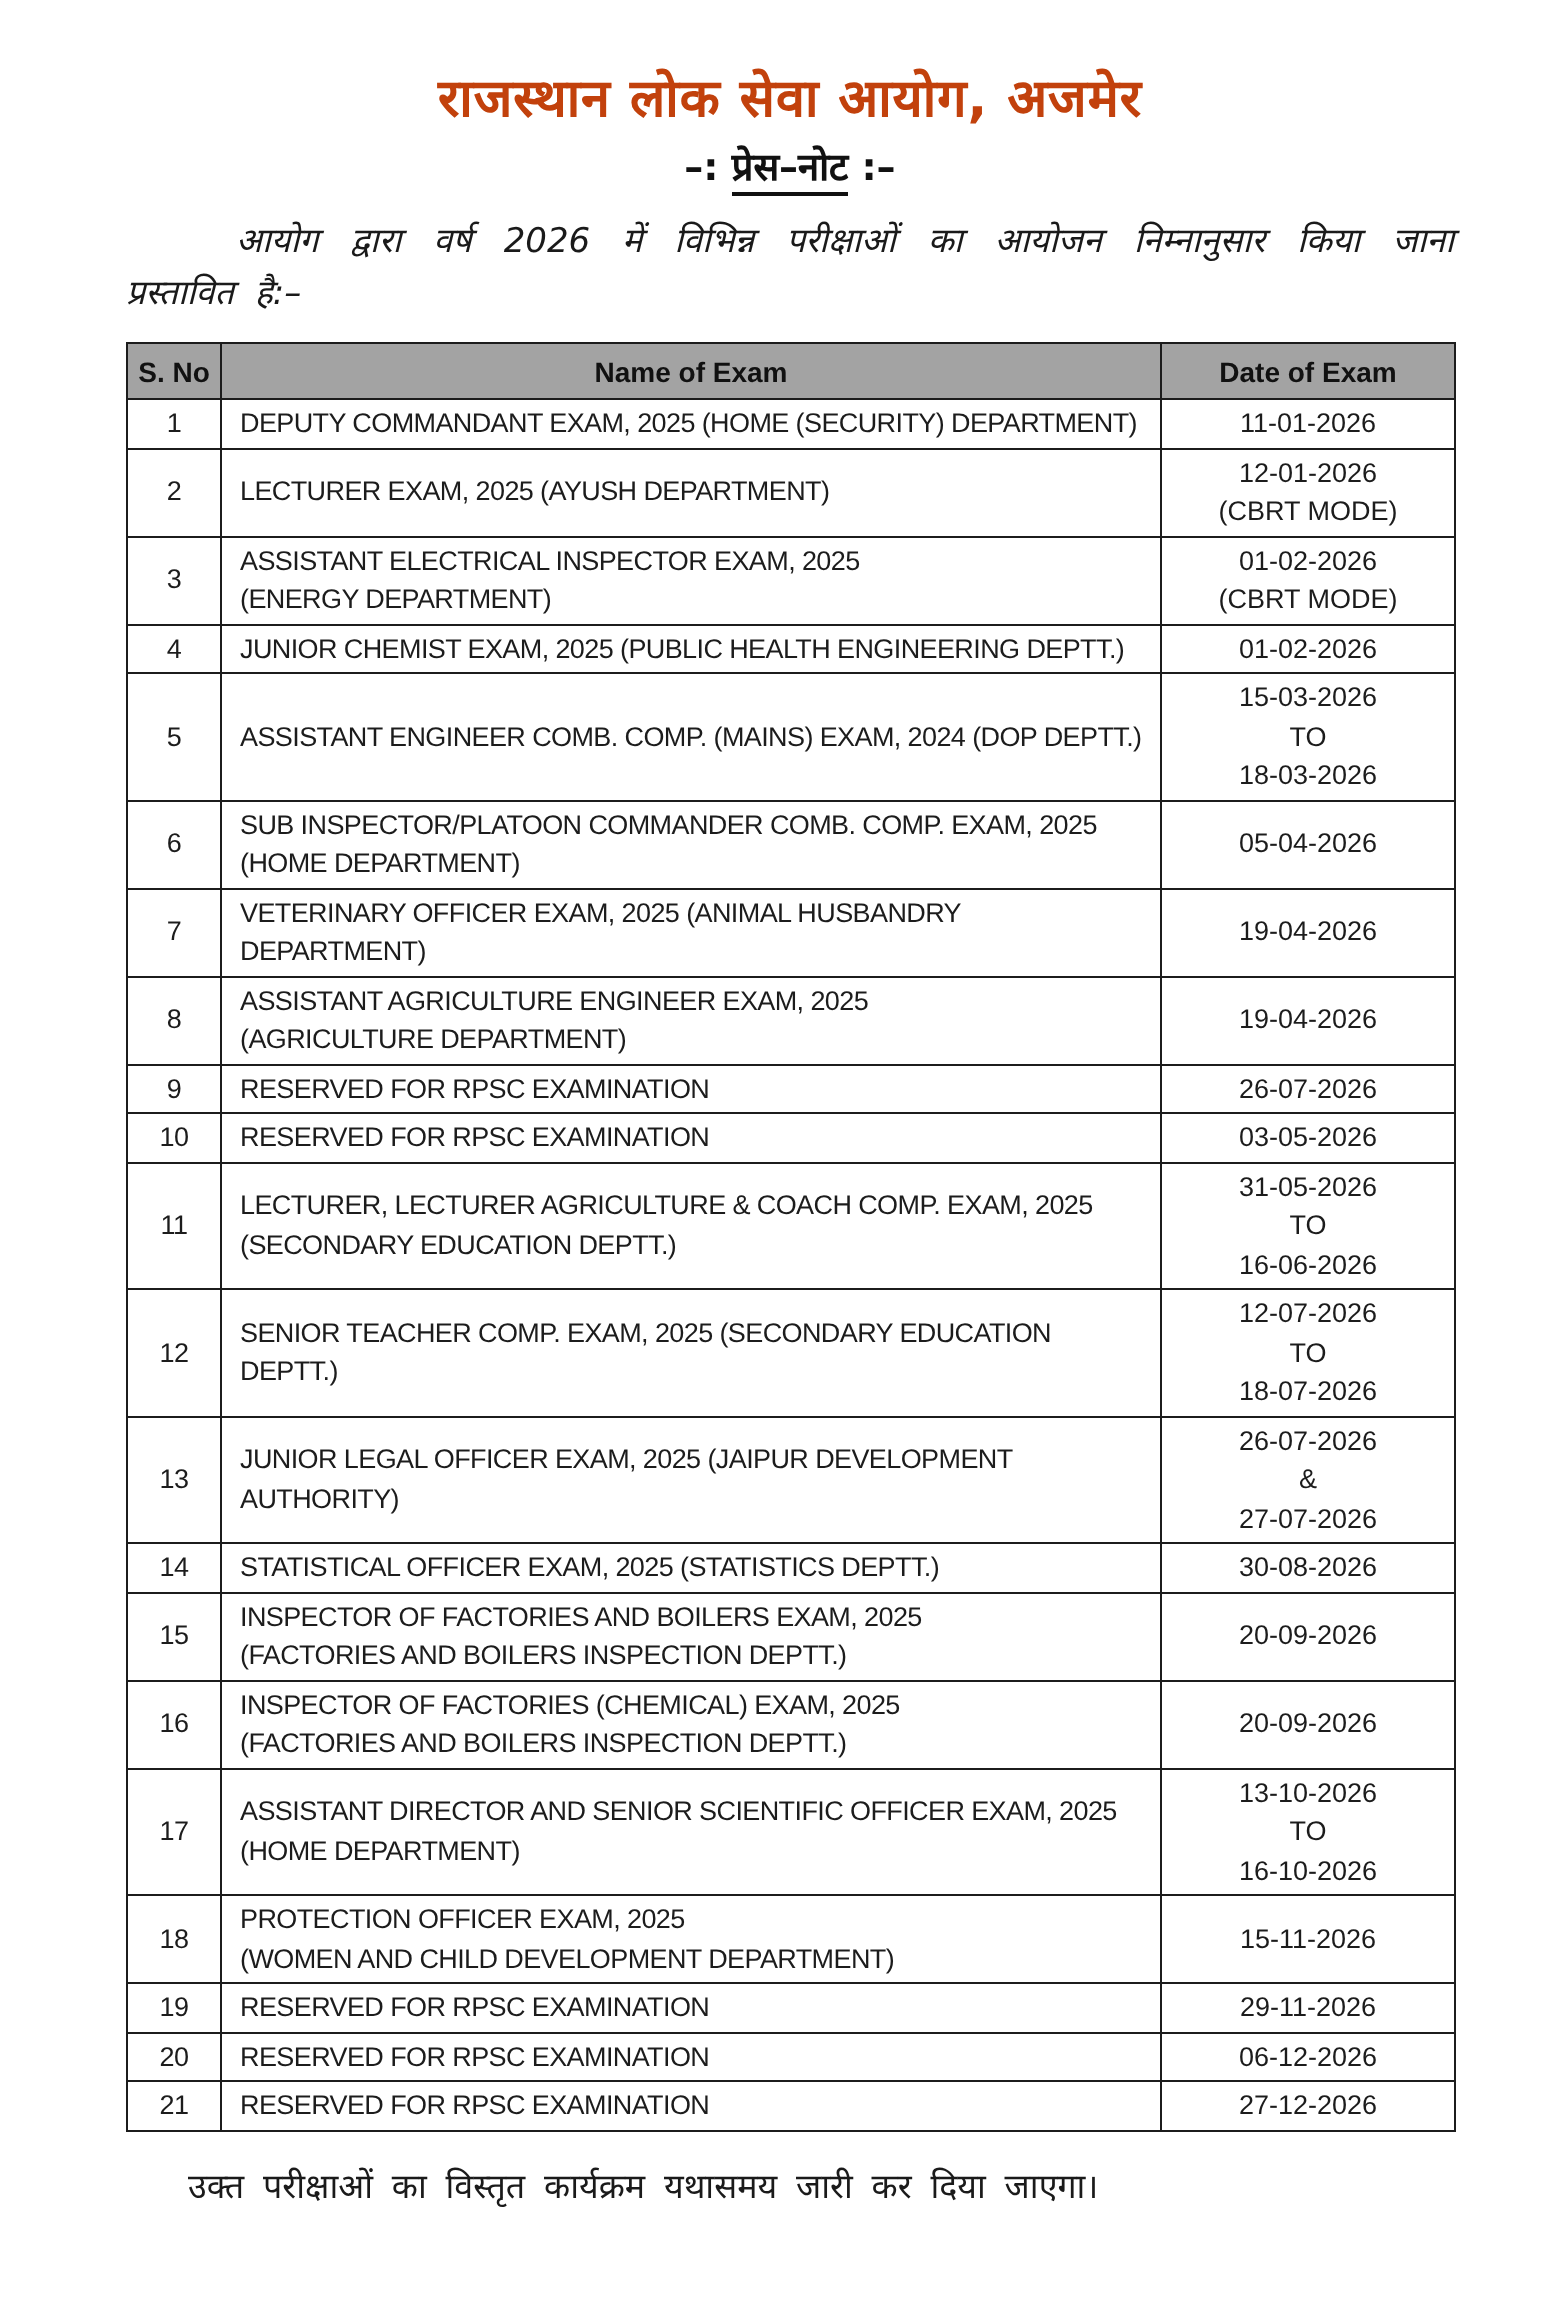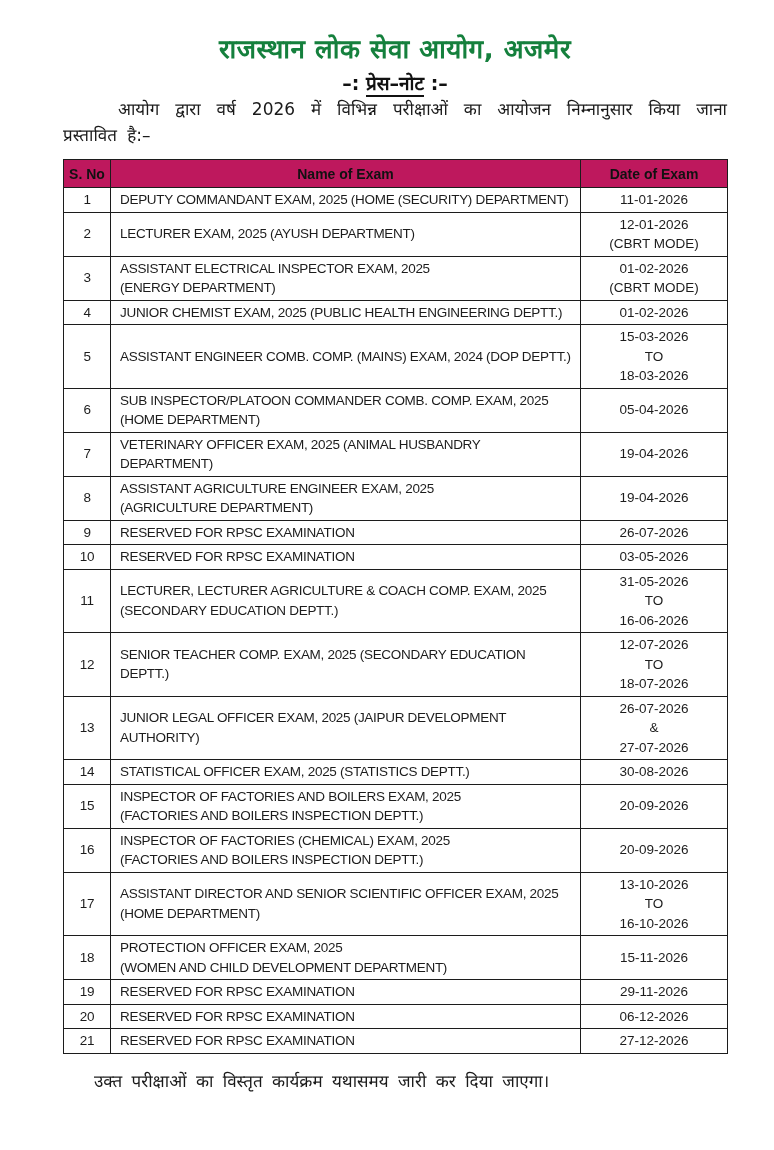--- a/index.html
+++ b/index.html
@@ -9,54 +9,56 @@
     font-family: "DejaVu Sans", sans-serif;
     color: #1a1a1a;
     overflow: hidden;
   }
   .page { padding: 30px 47px 0 63px; }
 
   .title {
     text-align: center;
     font-size: 26px; font-weight: 700;
     letter-spacing: 0.5px;
-    color: #15803d;
+    color: #c2410c;
   }
   .subtitle {
     text-align: center;
     font-size: 19px; font-weight: 700;
     margin-top: 4px;
     color: #111;
   }
   .subtitle .ul { border-bottom: 2px solid #111; padding-bottom: 1px; }
   .date-line {
     text-align: right;
     font-size: 16.5px; font-weight: 700;
     margin-top: 8px;
     color: #111;
   }
   .intro {
+    margin-top: 12px;
     font-size: 17px;
     line-height: 26px;
     text-align: justify;
     text-indent: 55px;
     word-spacing: 5px;
     color: #1a1a1a;
+    font-style: italic;
   }
 
   table {
     border-collapse: collapse;
     width: 664px;
     margin-top: 11px;
     table-layout: fixed;
     font-family: "Liberation Sans", sans-serif;
   }
   th, td { border: 1.6px solid #1c1c1c; vertical-align: middle; }
   th {
-    background: #be185d;
+    background: #a3a3a3;
     font-size: 14px; font-weight: 700;
     height: 28px;
     color: #111;
     padding: 2px 4px;
   }
   col.c-sno  { width: 47px; }
   col.c-name { width: 470px; }
   col.c-date { width: 147px; }
   td { font-size: 13.5px; letter-spacing: -0.3px; line-height: 19.5px; padding: 2px 4px; color: #1c1c1c; }
   td.sno   { text-align: center; }

